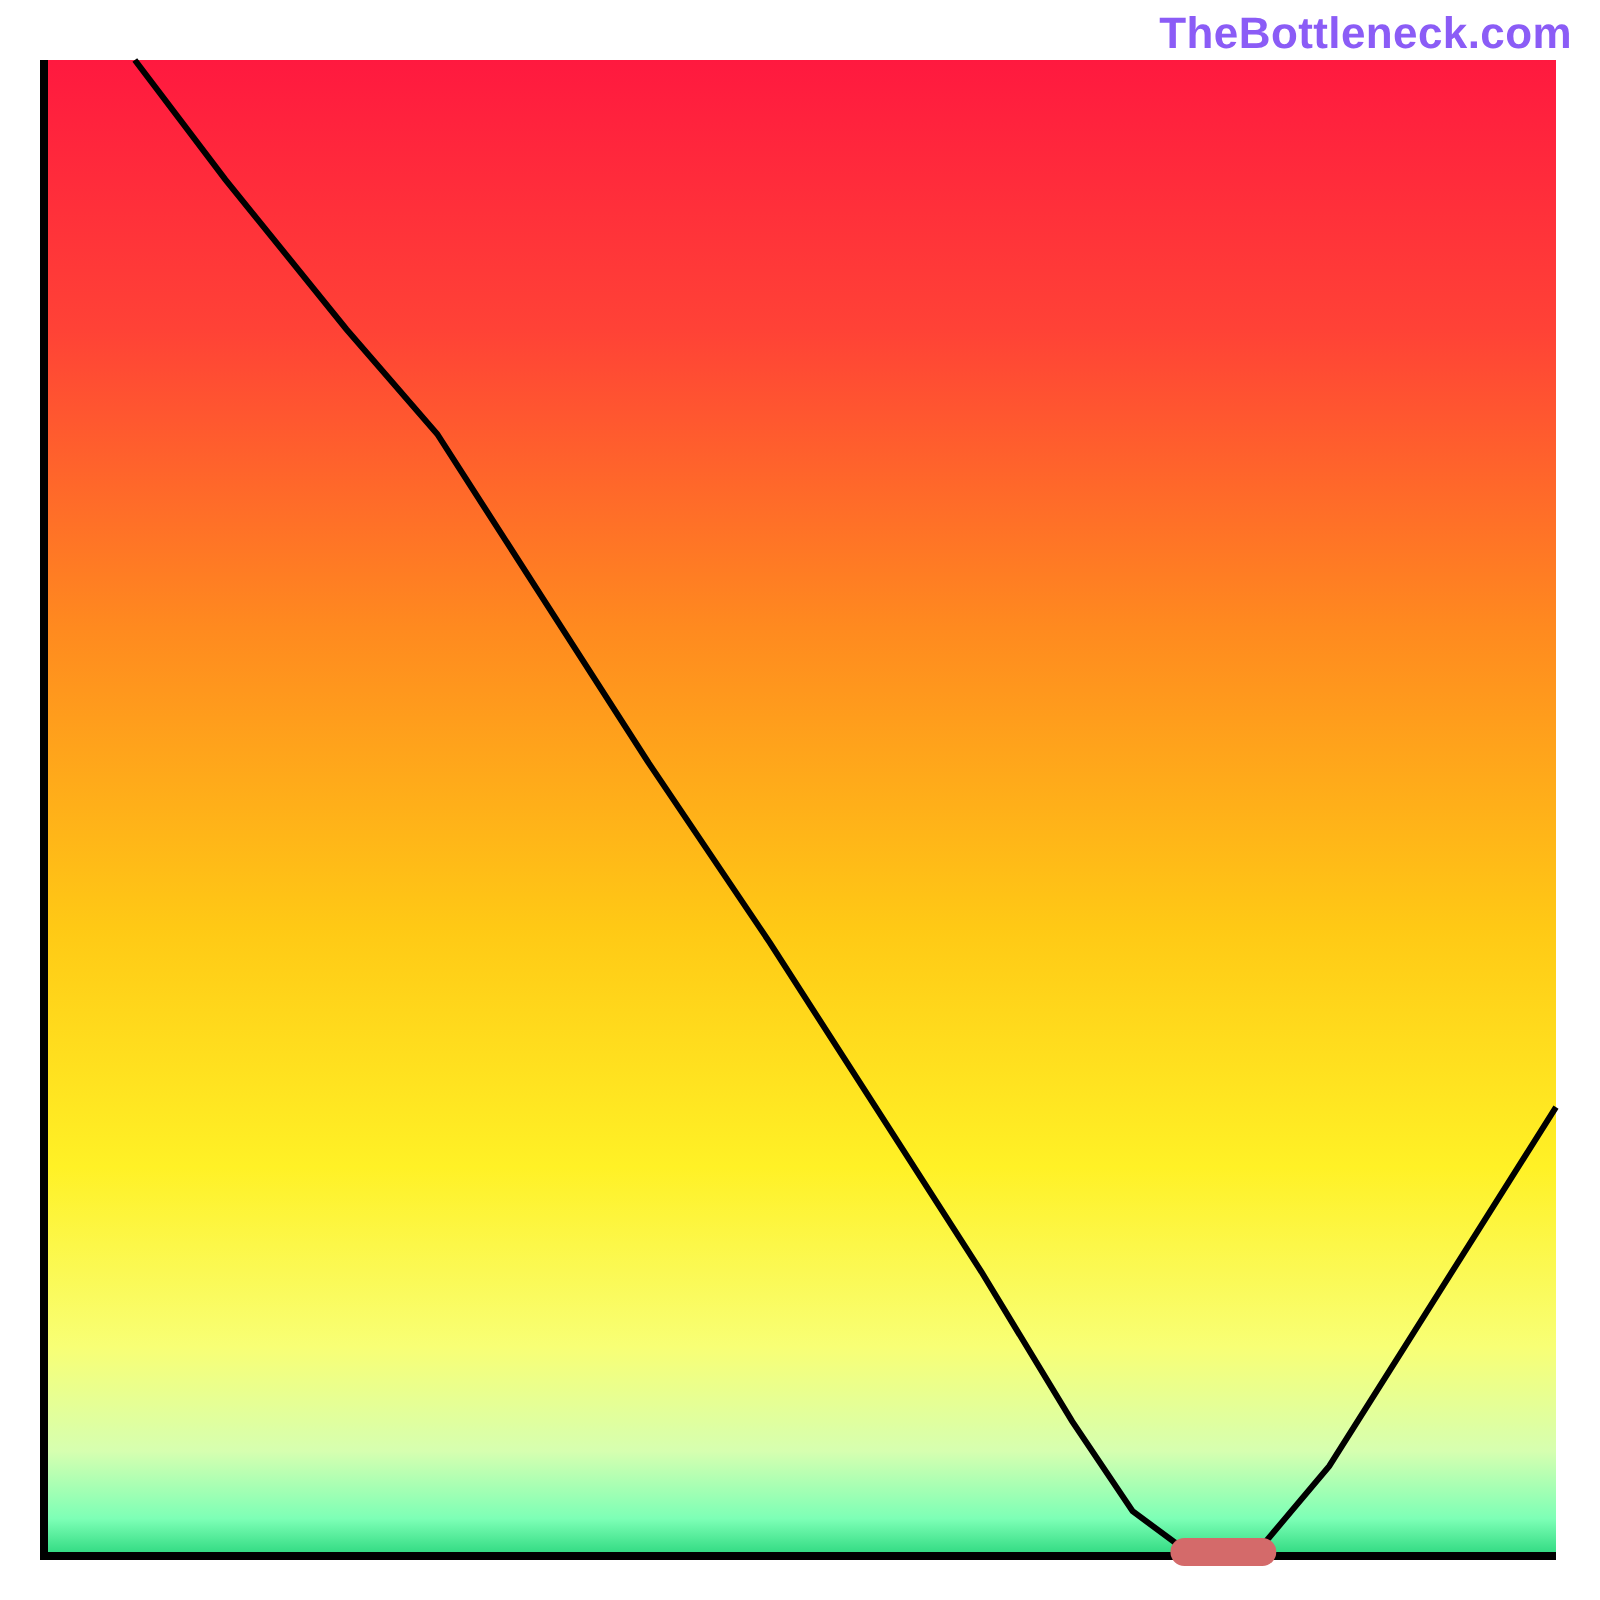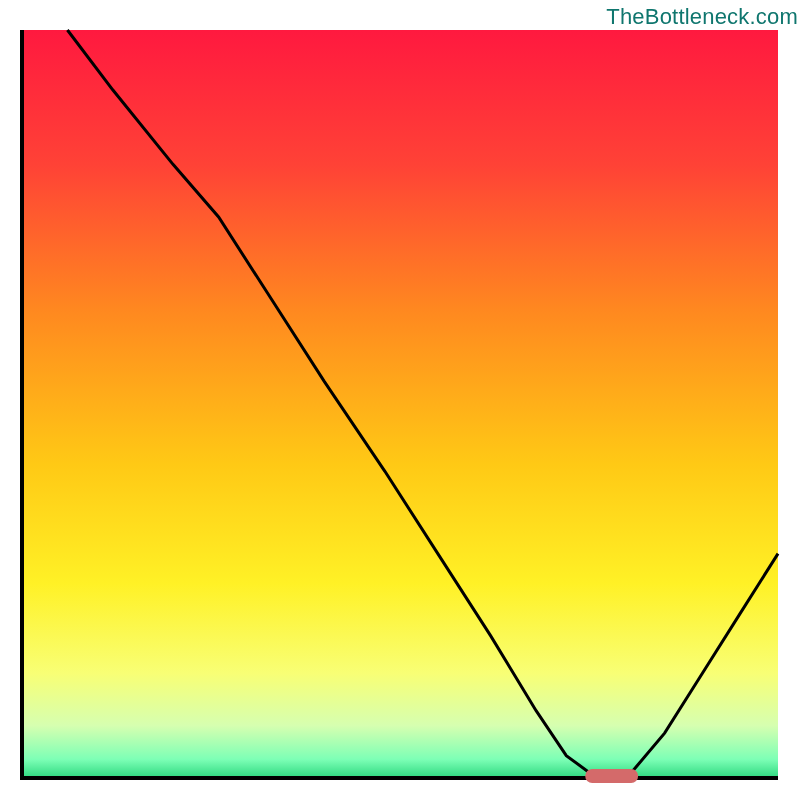--- a/index.html
+++ b/index.html
@@ -11,24 +11,24 @@
     font-family: Arial, Helvetica, sans-serif;
   }
   .container {
     position: relative;
     width: 800px;
     height: 800px;
   }
   .watermark {
     position: absolute;
     top: 4px;
-    right: 2px;
+    right: 14px;
     font-size: 22px;
-    font-weight: normal;
-    color: #0f766e;
+    font-weight: bold;
+    color: #8b5cf6;
     letter-spacing: 0.2px;
   }
   svg {
     position: absolute;
     top: 0;
     left: 0;
   }
 </style>
 </head>
 <body>

